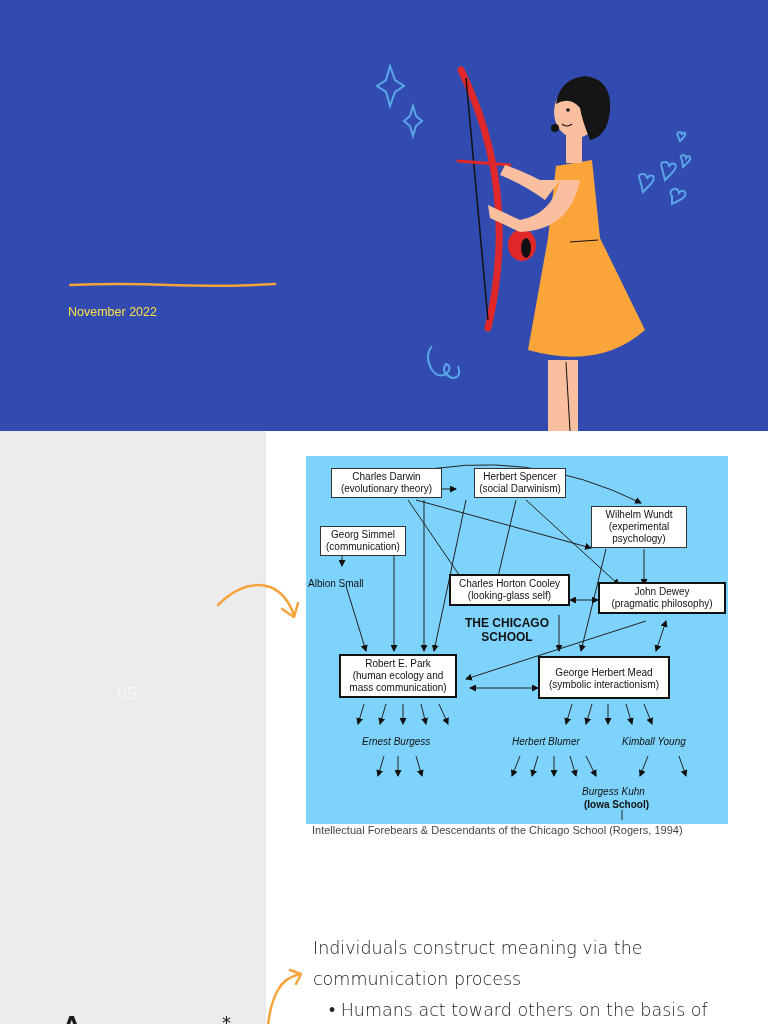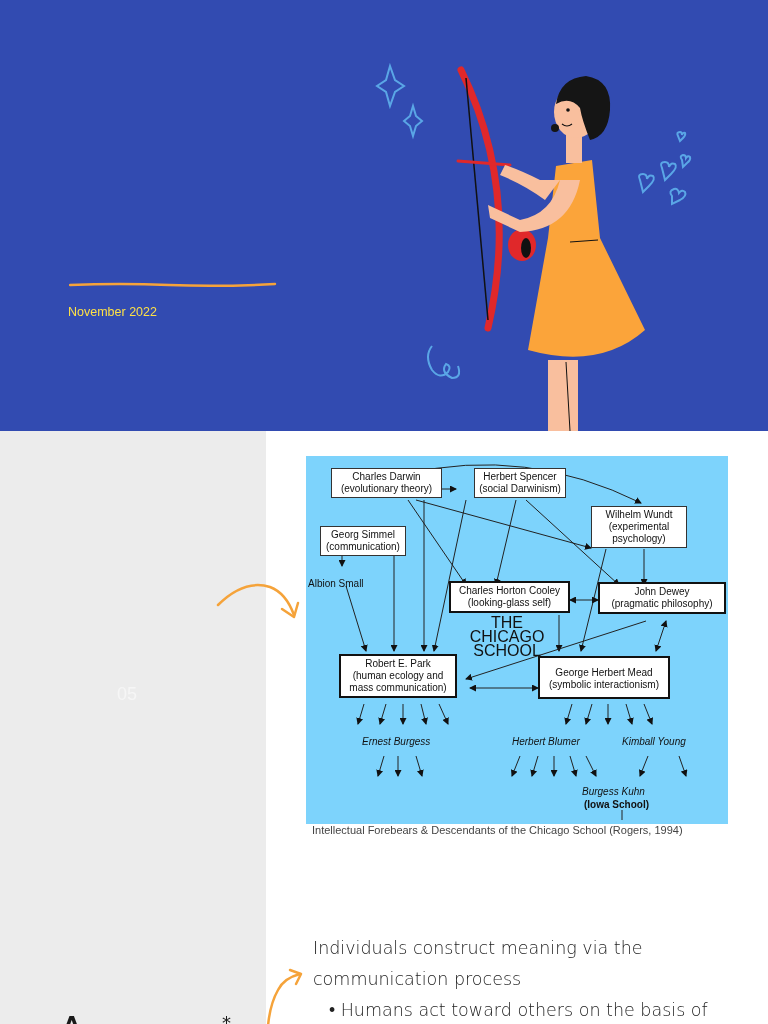--- a/index.html
+++ b/index.html
@@ -50,21 +50,21 @@
     .diagram svg { position: absolute; left: 0; top: 0; }
     .node {
       position: absolute; background: #ffffff; border: 1px solid #333;
       font-size: 10px; line-height: 12px; text-align: center; padding: 2px 3px;
     }
     .node.bold { border: 2px solid #111; }
     .label-plain { position: absolute; font-size: 10px; line-height: 12px; white-space: nowrap; }
     .label-italic { position: absolute; font-size: 10px; font-style: italic; white-space: nowrap; }
     .chicago-school {
       position: absolute; left: 146px; top: 160px; width: 110px;
-      font-weight: 400; font-size: 16px; line-height: 14px; text-align: center;
+      font-weight: 700; font-size: 12px; line-height: 14px; text-align: center;
     }
     .caption {
       position: absolute; left: 312px; top: 393px;
       font-family: "Liberation Sans", sans-serif; font-size: 11px; color: #444;
       white-space: nowrap;
     }
 
     
     .slide-meaning {
       position: absolute; left: 0; top: 891px; width: 768px; height: 133px;
@@ -222,21 +222,21 @@
     <div class="node" style="left:285px; top:50px; width:96px;">
       <div>Wilhelm Wundt</div>
       <div>(experimental</div>
       <div>psychology)</div>
     </div>
     <div class="node" style="left:14px; top:70px; width:86px;">
       <div>Georg Simmel</div>
       <div>(communication)</div>
     </div>
     <div class="label-plain" style="left:2px; top:122px;">Albion Small</div>
-    <div class="node bold" style="left:143px; top:125px; width:121px;text-align:center;">
+    <div class="node bold" style="left:143px; top:118px; width:121px;text-align:center;">
       <div>Charles Horton Cooley</div>
       <div>(looking-glass self)</div>
     </div>
     <div class="node bold" style="left:292px; top:126px; width:128px;">
       <div>John Dewey</div>
       <div>(pragmatic philosophy)</div>
     </div>
     <div class="chicago-school">
       <div>THE CHICAGO</div>
       <div>SCHOOL</div>

